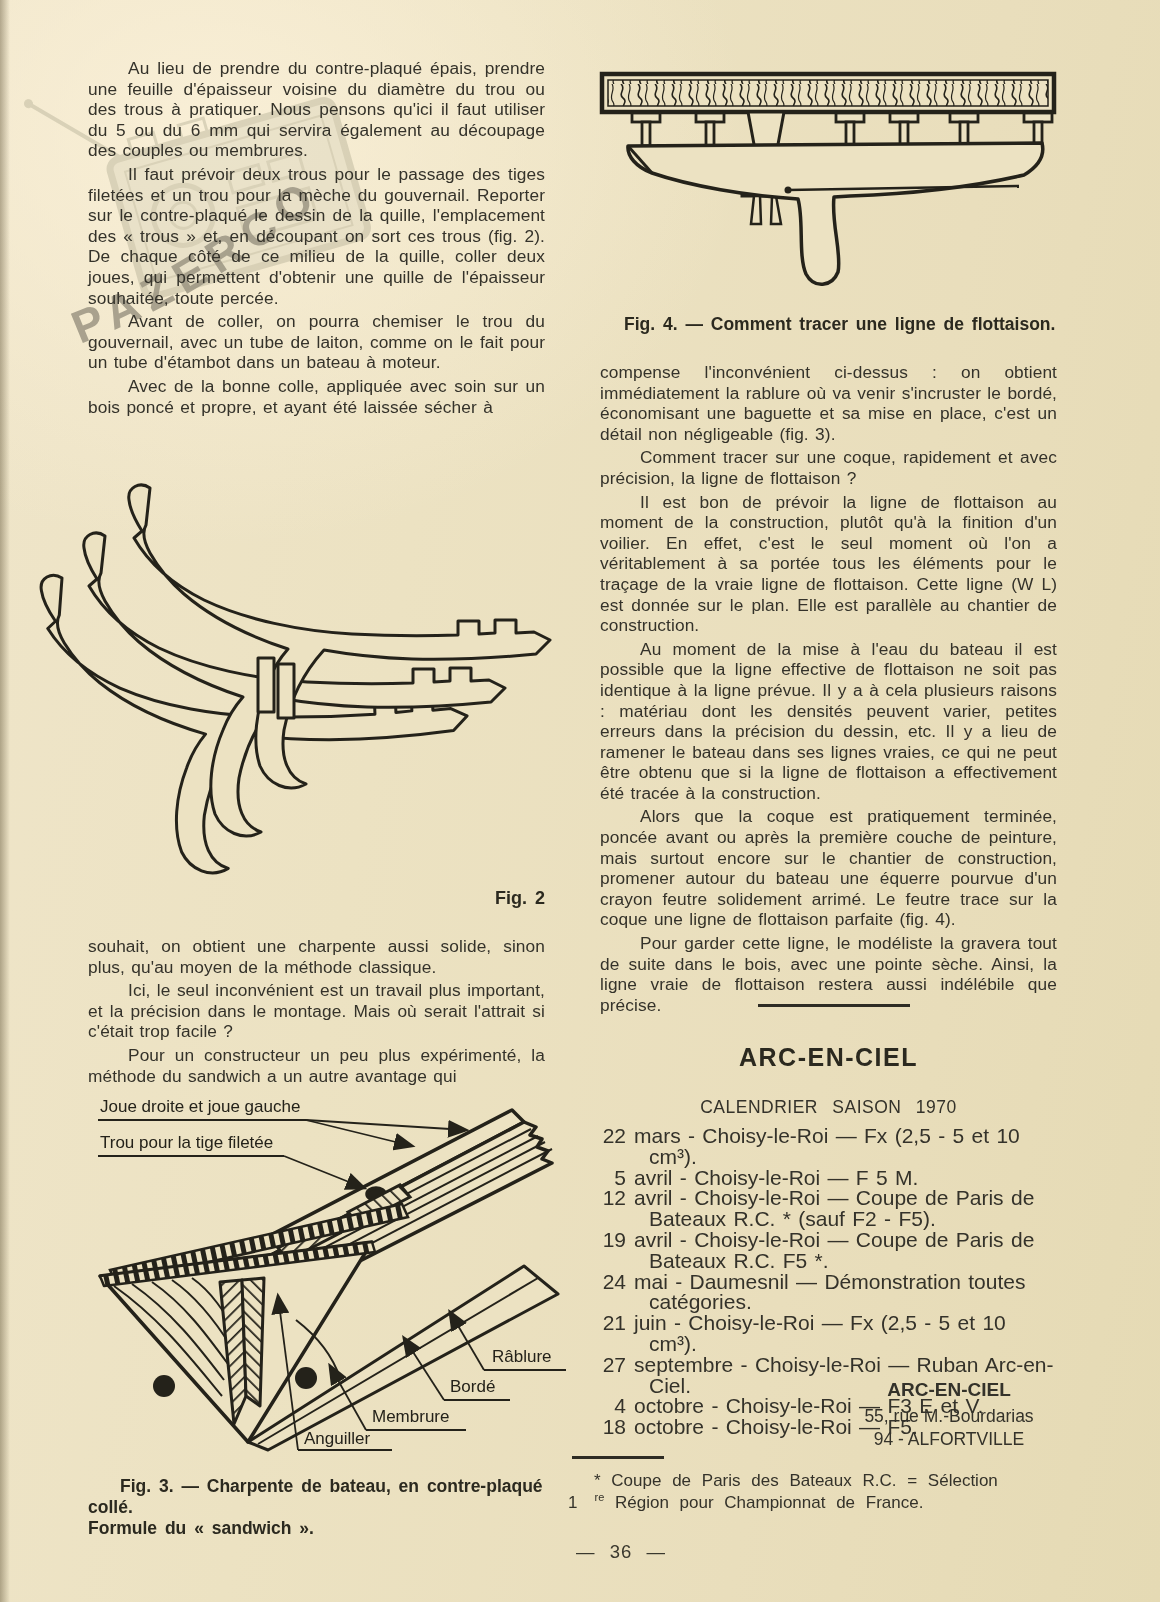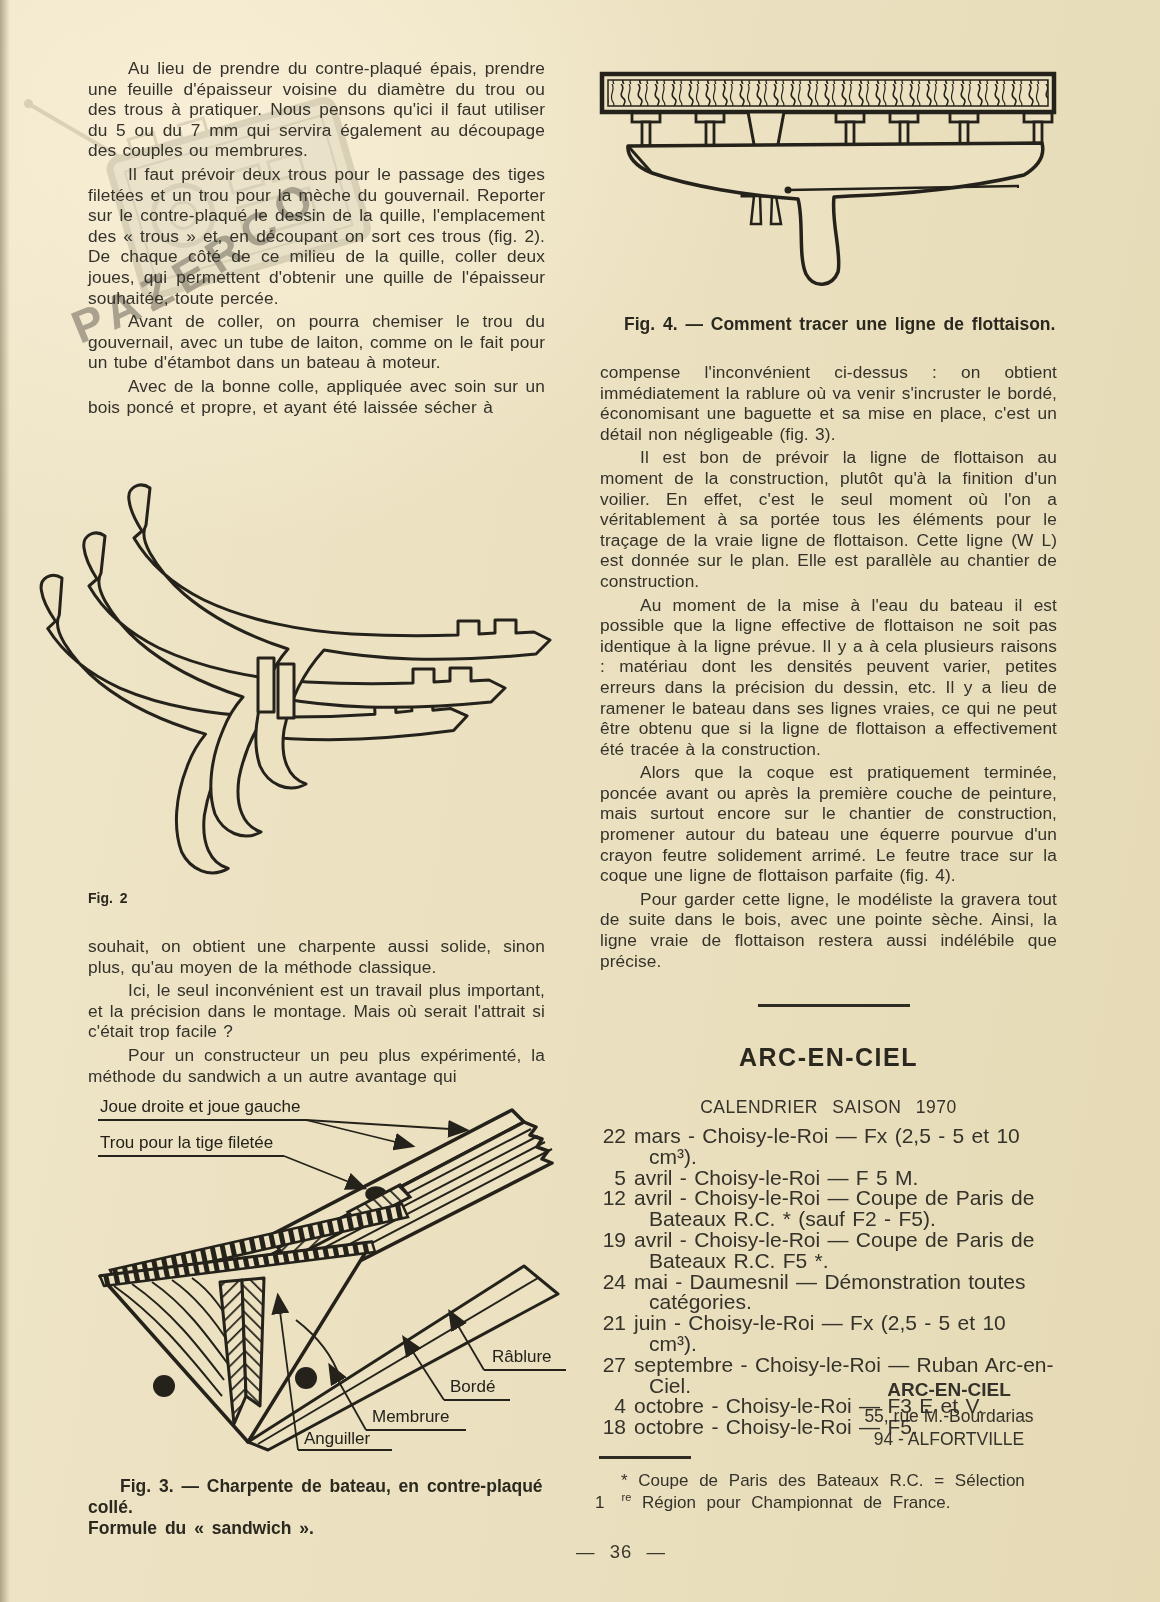--- a/index.html
+++ b/index.html
@@ -12,21 +12,21 @@
   }
   .page-edge{position:absolute;left:0;top:0;bottom:0;width:10px;
     background:linear-gradient(90deg,rgba(70,58,30,.38),rgba(70,58,30,0));}
   .abs{position:absolute;}
   
   .col p{margin:0 0 3px 0;text-align:justify;text-indent:40px;
     font-size:17.3px;line-height:20.6px;word-spacing:1.4px;letter-spacing:.1px;}
   .col p.noindent{text-indent:0;}
   
   .figcap{font-weight:bold;font-size:17.5px;line-height:21px;word-spacing:3px;color:#2b291f;}
-  .figcap-center{text-align:left;font-size:14px;}
+  .figcap-center{text-align:right;font-size:18px;}
   
   .divider{height:3px;background:#2e2c24;}
   .sec-title{font-weight:bold;font-size:25px;letter-spacing:1.5px;text-align:center;color:#2b291f;}
   .sec-sub{font-size:17.5px;letter-spacing:.5px;word-spacing:9px;text-align:center;margin-top:25px;}
   .cal-row{display:flex;font-size:21px;line-height:20.8px;word-spacing:1.5px;}
   .cal-date{flex:none;width:26px;text-align:right;margin-right:8px;}
   .cal-text{flex:1;padding-left:15px;text-indent:-15px;}
   .club{ text-align:center;font-size:17.5px;line-height:23px;}
   .club .club-name{font-weight:bold;font-size:19px;margin-bottom:4px;}
   .footnote{font-size:17px;line-height:21.5px;word-spacing:6px;}
@@ -59,21 +59,21 @@
     </g>
     <defs>
         <path id="warc" d="M58,316 Q210,258 352,128"></path>
       </defs>
     <text font-size="46" font-weight="bold" letter-spacing="9" fill="#b6b199" stroke="none" opacity=".85">
       <textPath href="#warc">PAZERCO</textPath>
     </text>
   </svg>
 
   <div class="abs col" style="left:88px;top:58px;width:457px;">
-    <p>Au lieu de prendre du contre-plaqué épais, prendre une feuille d'épaisseur voisine du diamètre du trou ou des trous à pratiquer. Nous pensons qu'ici il faut utiliser du 5 ou du 7 mm qui servira également au découpage des couples ou membrures.</p>
+    <p>Au lieu de prendre du contre-plaqué épais, prendre une feuille d'épaisseur voisine du diamètre du trou ou des trous à pratiquer. Nous pensons qu'ici il faut utiliser du 5 ou du 6 mm qui servira également au découpage des couples ou membrures.</p>
     <p>Il faut prévoir deux trous pour le passage des tiges filetées et un trou pour la mèche du gouvernail. Reporter sur le contre-plaqué le dessin de la quille, l'emplacement des « trous » et, en découpant on sort ces trous (fig. 2). De chaque côté de ce milieu de la quille, coller deux joues, qui permettent d'obtenir une quille de l'épaisseur souhaitée, toute percée.</p>
     <p>Avant de coller, on pourra chemiser le trou du gouvernail, avec un tube de laiton, comme on le fait pour un tube d'étambot dans un bateau à moteur.</p>
     <p>Avec de la bonne colle, appliquée avec soin sur un bois poncé et propre, et ayant été laissée sécher à</p>
   </div>
 
   <svg class="abs" style="left:0;top:428px;" width="575" height="452" viewBox="0 0 575 452">
     <defs>
       <path id="keel" d="M150,60 C140,53 127,59 129,72 C130,81 135,92 142,103 L134,110
         C148,134 172,156 204,172 C246,192 300,203 352,206 C390,208 428,208 458,207
         L458,193 L479,193 L479,206 L495,205 L495,192 L516,192 L516,205
@@ -240,20 +240,21 @@
              C150,140 92,130 54,117 C38,111 29,100 30,90 Z" fill="#ece2c2" stroke="#24221a" stroke-width="3.5" stroke-linejoin="round"></path>
     <line x1="30" y1="90" x2="54" y2="117" stroke="#24221a" stroke-width="3"></line>
 
     <line x1="190" y1="134" x2="421" y2="130" stroke="#24221a" stroke-width="2.6"></line>
     <circle cx="190" cy="134" r="3.5" fill="#24221a"></circle>
   </svg>
   <div class="abs figcap" style="left:598px;top:314px;width:462px;padding-left:26px;box-sizing:border-box;">Fig. 4. — Comment tracer une ligne de flottaison.</div>
 
   <div class="abs col" style="left:600px;top:362px;width:457px;">
     <p class="noindent">compense l'inconvénient ci-dessus : on obtient immédiatement la rablure où va venir s'incruster le bordé, économisant une baguette et sa mise en place, c'est un détail non négligeable (fig. 3).</p>
+    <p>Comment tracer sur une coque, rapidement et avec précision, la ligne de flottaison ?</p>
     <p>Il est bon de prévoir la ligne de flottaison au moment de la construction, plutôt qu'à la finition d'un voilier. En effet, c'est le seul moment où l'on a véritablement à sa portée tous les éléments pour le traçage de la vraie ligne de flottaison. Cette ligne (W L) est donnée sur le plan. Elle est parallèle au chantier de construction.</p>
     <p>Au moment de la mise à l'eau du bateau il est possible que la ligne effective de flottaison ne soit pas identique à la ligne prévue. Il y a à cela plusieurs raisons : matériau dont les densités peuvent varier, petites erreurs dans la précision du dessin, etc. Il y a lieu de ramener le bateau dans ses lignes vraies, ce qui ne peut être obtenu que si la ligne de flottaison a effectivement été tracée à la construction.</p>
     <p>Alors que la coque est pratiquement terminée, poncée avant ou après la première couche de peinture, mais surtout encore sur le chantier de construction, promener autour du bateau une équerre pourvue d'un crayon feutre solidement arrimé. Le feutre trace sur la coque une ligne de flottaison parfaite (fig. 4).</p>
     <p>Pour garder cette ligne, le modéliste la gravera tout de suite dans le bois, avec une pointe sèche. Ainsi, la ligne vraie de flottaison restera aussi indélébile que précise.</p>
   </div>
 
   <div class="abs" style="left:600px;top:1004px;width:457px;">
     <div class="divider" style="width:152px;margin-left:158px;"></div>
     <div class="sec-title" style="margin-top:36px;">ARC-EN-CIEL</div>
     <div class="sec-sub">CALENDRIER SAISON 1970</div>
@@ -297,20 +298,20 @@
         <span class="cal-text">octobre - Choisy-le-Roi — F5.</span>
       </div>
   </div>
 
   <div class="abs club" style="left:840px;top:1378px;width:218px;">
     <div class="club-name">ARC-EN-CIEL</div>
     <div>55, rue M.-Bourdarias</div>
     <div>94 - ALFORTVILLE</div>
   </div>
 
-  <div class="abs footnote" style="left:595px;top:1456px;width:450px;">
+  <div class="abs footnote" style="left:568px;top:1456px;width:450px;">
     <div class="fn-rule"></div>
     <p class="fn1">* Coupe de Paris des Bateaux R.C. = Sélection</p>
     <p class="fn2"><span>1</span><sup>re</sup><span> Région pour Championnat de France.</span></p>
   </div>
 
   <div class="abs pagenum" style="left:0;top:1541px;margin-left:41px;">— 36 —</div>
 </div>
 
 </body></html>

